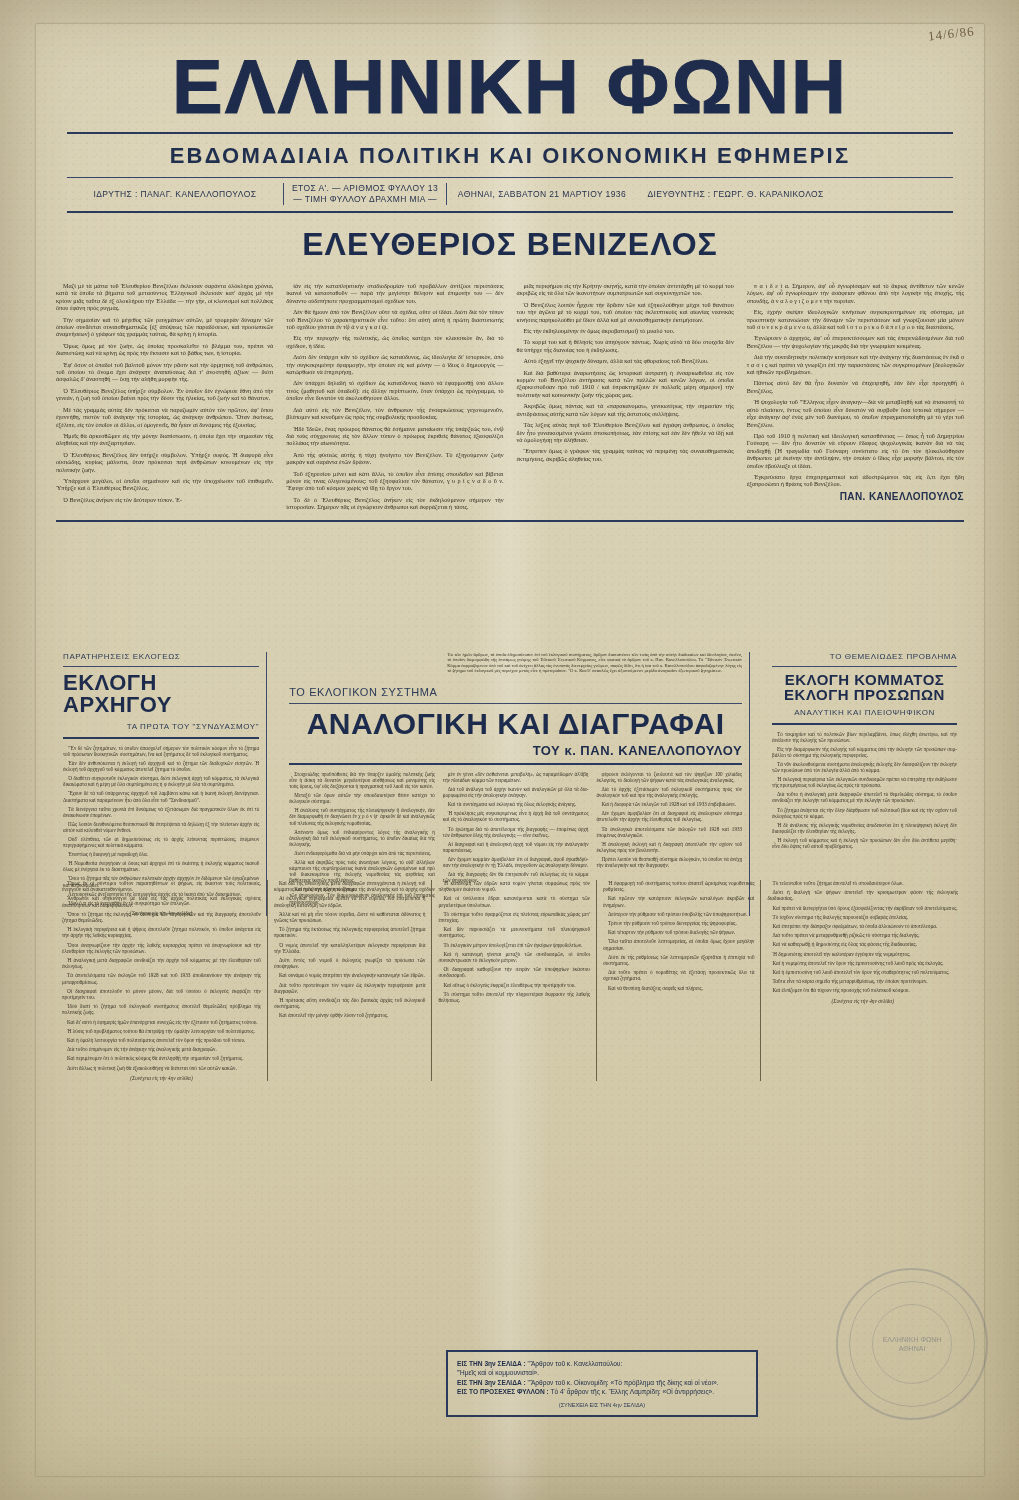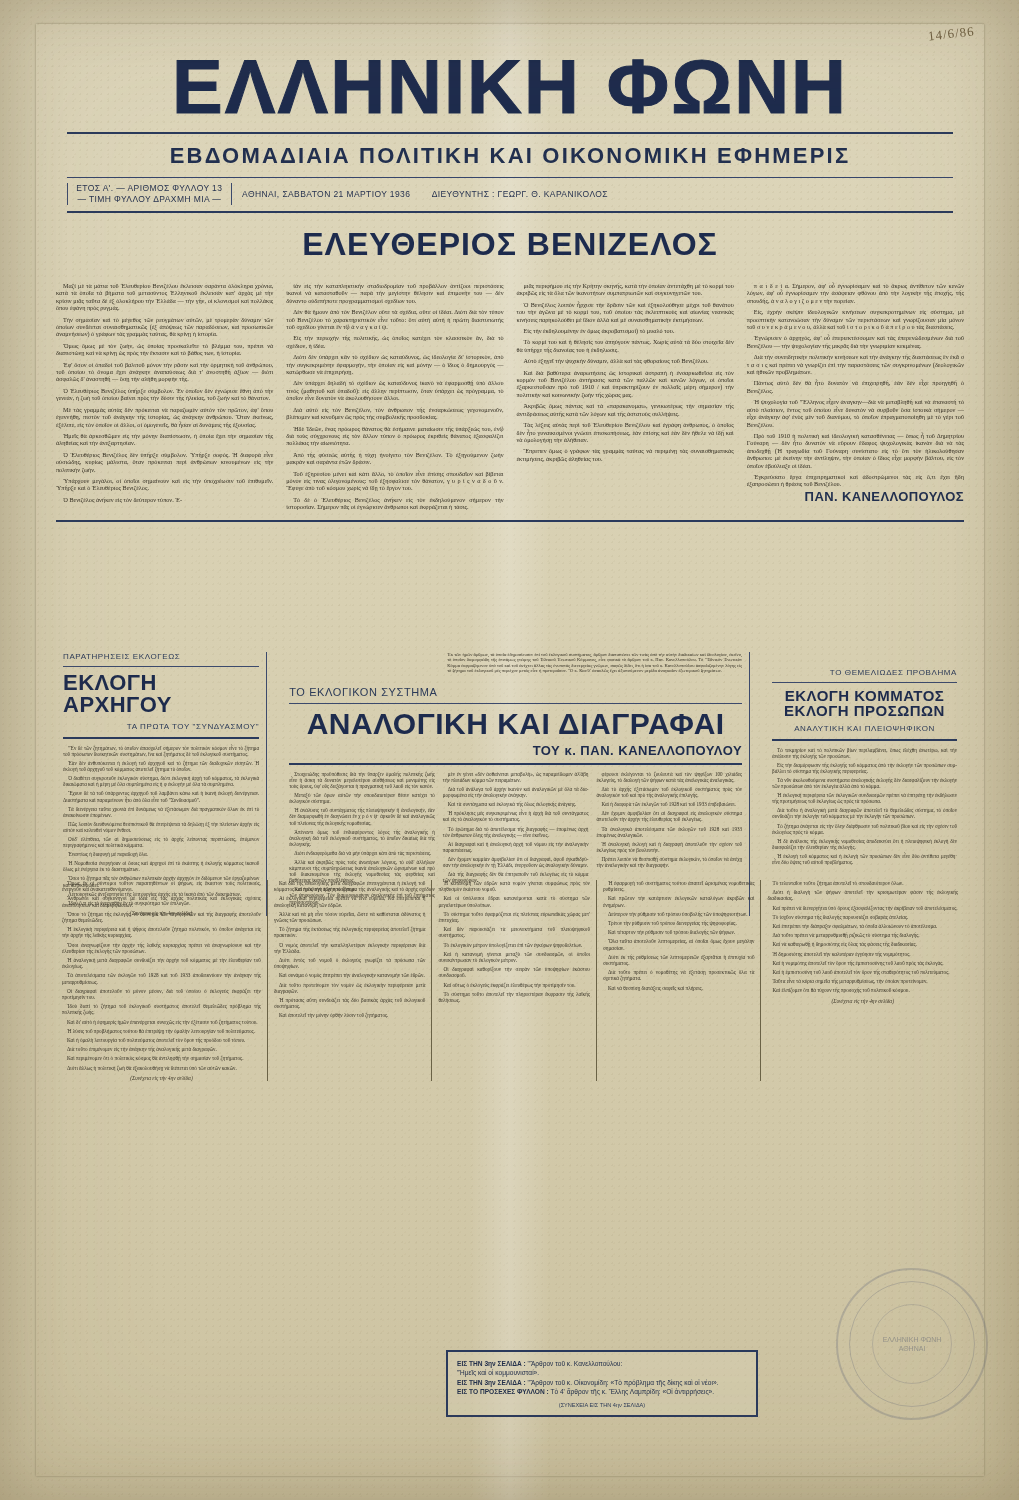--- a/index.html
+++ b/index.html
@@ -46,29 +46,29 @@
      font-family:"Liberation Sans",sans-serif;font-weight:bold;font-size:32px;
      letter-spacing:1px;color:#1d2b4d;}
 
   
   .lead{position:absolute;left:56px;top:282px;width:908px;}
   .leadcols{display:flex;gap:13px;}
   .leadcol{width:25%;text-align:justify;font-size:6.2px;line-height:7.4px;
      color:#2f2a1f;font-family:"Liberation Serif",serif;hyphens:auto;}
   .leadcol p{margin:0 0 4px;text-indent:7px;}
   .sig{margin-top:5px;text-align:right;font-family:"Liberation Sans",sans-serif;
-     font-weight:bold;font-size:13px;color:#22304f;letter-spacing:.4px;}
+     font-weight:bold;font-size:10px;color:#22304f;letter-spacing:.4px;}
   .leadrule{margin-top:5px;border-top:2px solid #2a3a5c;}
 
   
   .band{position:absolute;left:56px;top:652px;width:908px;display:flex;gap:15px;}
   .bcol{padding:0 7px;}
   .bL{width:208px;border-right:1px solid #3c4a6c;}
   .bM{width:480px;border-right:1px solid #3c4a6c;}
-  .bR{width:196px;margin-top:16px;}
+  .bR{width:196px;}
   .kicker{font-family:"Liberation Sans",sans-serif;font-size:8px;color:#2b3category;}
   .kicker{font-family:"Liberation Sans",sans-serif;font-size:8px;color:#2b3a58;letter-spacing:.6px;}
   .kickC{text-align:center;}
   .kickR{text-align:right;}
   .bigH{font-family:"Liberation Sans",sans-serif;font-weight:bold;color:#1d2b4d;
      letter-spacing:.5px;line-height:1.02;}
   .h22{font-size:22px;}
   .h16{font-size:15px;}
   .h30{font-size:30px;}
   .h13{font-size:13px;}
@@ -122,20 +122,21 @@
 
   <div class="masthead">
     <div class="mhtitle">
       <span>ΕΛΛΗΝΙΚΗ</span><span class="w2">ΦΩΝΗ</span>
     </div>
     <div class="mhrule"></div>
     <div class="mhsub">ΕΒΔΟΜΑΔΙΑΙΑ ΠΟΛΙΤΙΚΗ ΚΑΙ ΟΙΚΟΝΟΜΙΚΗ ΕΦΗΜΕΡΙΣ</div>
     <div class="mhrule2"></div>
 
     <div class="mhinfo">
+      <div class="mhi1">ΙΔΡΥΤΗΣ : ΠΑΝΑΓ. ΚΑΝΕΛΛΟΠΟΥΛΟΣ</div>
       <div class="mhi2">
         <span>ΕΤΟΣ Α'. — ΑΡΙΘΜΟΣ ΦΥΛΛΟΥ 13</span>
         <span>— ΤΙΜΗ ΦΥΛΛΟΥ ΔΡΑΧΜΗ ΜΙΑ —</span>
       </div>
       <div class="mhi3">ΑΘΗΝΑΙ, ΣΑΒΒΑΤΟΝ 21 ΜΑΡΤΙΟΥ 1936</div>
       <div class="mhi5">ΔΙΕΥΘΥΝΤΗΣ : ΓΕΩΡΓ. Θ. ΚΑΡΑΝΙΚΟΛΟΣ</div>
     </div>
 
     <div class="headline">ΕΛΕΥΘΕΡΙΟΣ ΒΕΝΙΖΕΛΟΣ</div>
   </div>

